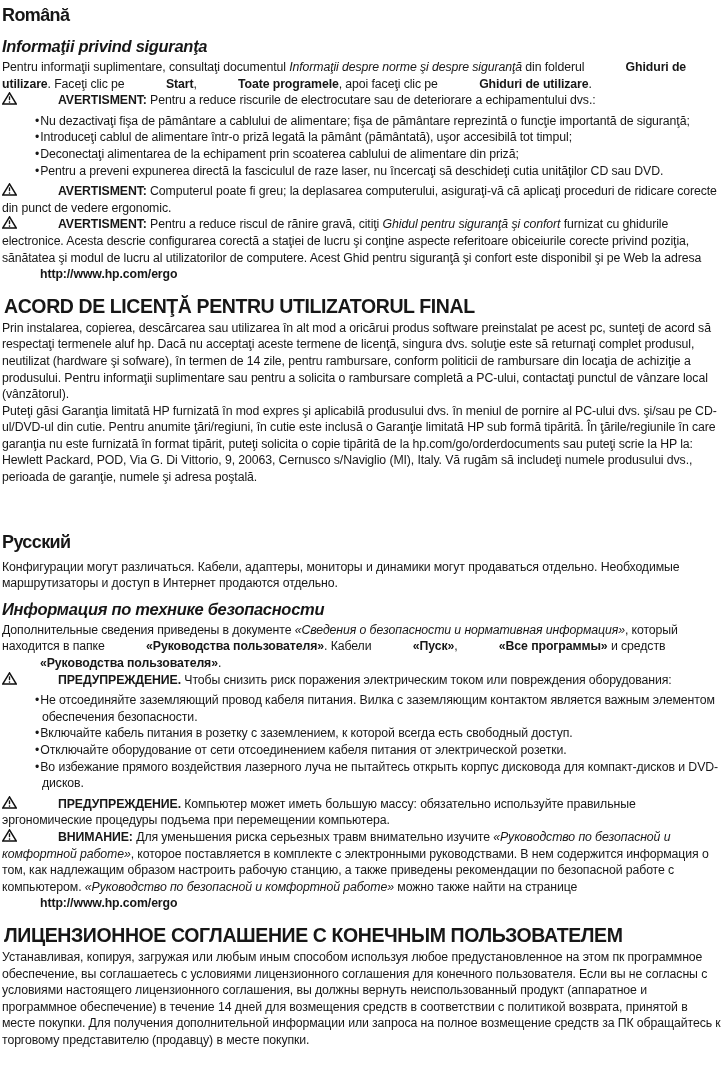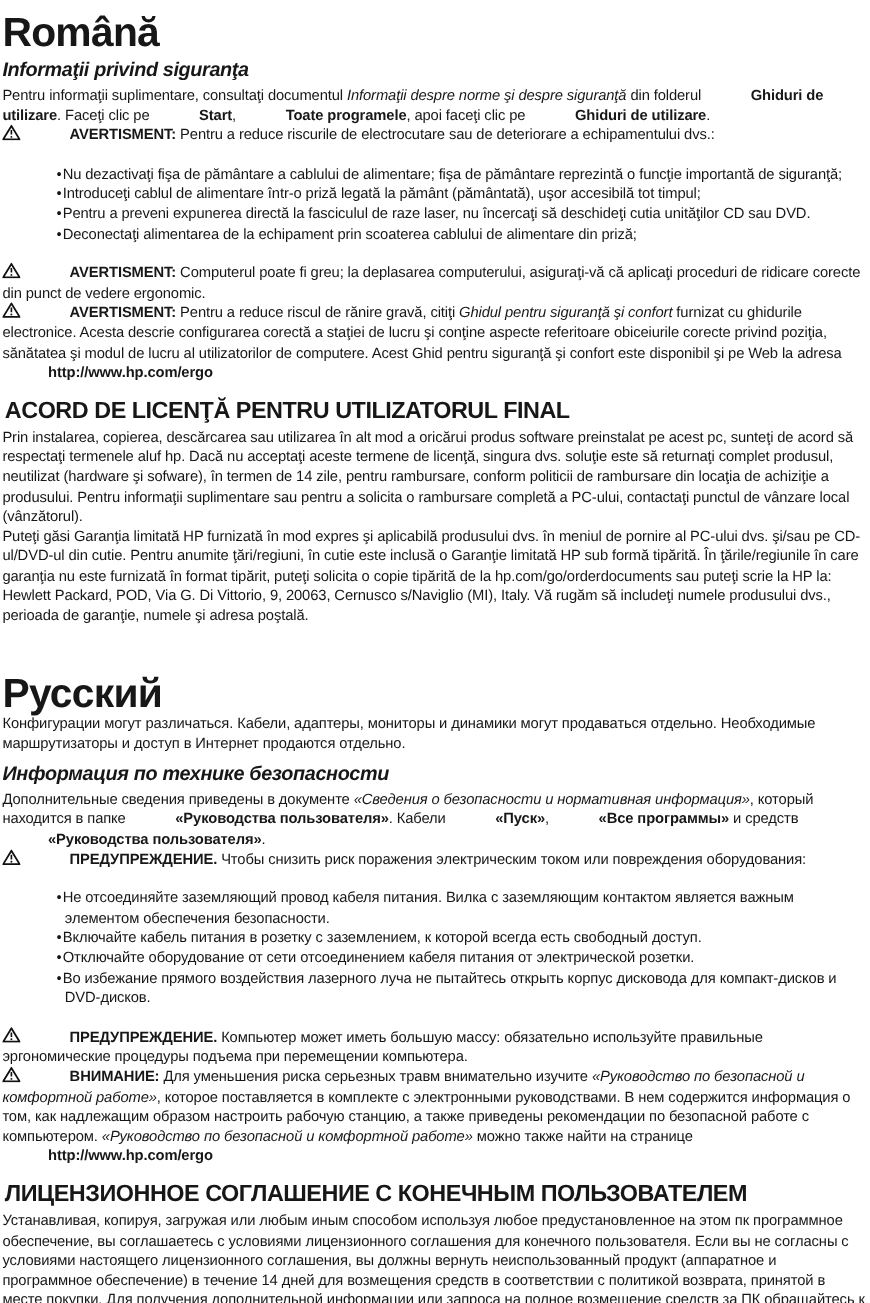--- a/index.html
+++ b/index.html
@@ -5,29 +5,29 @@
   html,body{margin:0;padding:0;background:#ffffff;}
   body{
     width:725px;
     font-family:"Liberation Sans","DejaVu Sans",sans-serif;
     color:#171717;
     font-size:12.3px;
     line-height:16.6px;
     letter-spacing:-0.1px;
   }
   .page{padding:1px 2px 8px 2px;}
-  h1{font-size:34px;line-height:28px;margin:12px 0 3px 0;letter-spacing:-0.6px;font-weight:700;}
+  h1{font-size:18px;line-height:28px;margin:0 0 3px 0;letter-spacing:-0.6px;font-weight:700;}
   h2{font-weight:700;}
   h2.sm{font-size:16.5px;line-height:19px;margin:8px 0 3px 0;letter-spacing:-0.3px;font-style:italic;}
   h2.lg{font-size:19.5px;line-height:22px;margin:12px 0 3px 2px;letter-spacing:-0.4px;}
   p{margin:0;}
   p.sp{}
   b{font-weight:700;padding-left:38px;}
   i{font-style:italic;}
-  ul.bullets{margin:16px;padding:0 0 0 29px;list-style:none;}
+  ul.bullets{margin:4px;padding:0 0 0 29px;list-style:none;}
   ul.bullets li{padding-left:7px;text-indent:-7px;}
   ul.bullets li::before{content:"•";margin-right:1px;}
   .wicon{width:15px;height:13px;vertical-align:-1px;margin-right:3px;display:inline-block;}
   .section-ru{margin-top:42px;}
 </style>
 </head>
 <body>
 
 <div class="page">
 
@@ -38,22 +38,22 @@
     <p><span>Pentru informaţii suplimentare, consultaţi documentul </span><i>Informaţii despre norme şi despre siguranţă</i><span> din folderul </span><b>Ghiduri de utilizare</b><span>. Faceţi clic pe </span><b>Start</b><span>, </span><b>Toate programele</b><span>, apoi faceţi clic pe </span><b>Ghiduri de utilizare</b><span>.</span></p>
 
     <p class="warn"><svg class="wicon" viewBox="0 0 24 21">
           <path d="M12 1.5 L23 19.5 L1 19.5 Z" fill="none" stroke="#111" stroke-width="2.4" stroke-linejoin="miter"></path>
           <path d="M12 7 L12 13.2" stroke="#111" stroke-width="2.2"></path>
           <circle cx="12" cy="16.3" r="1.3" fill="#111"></circle>
         </svg><b>AVERTISMENT:</b><span> Pentru a reduce riscurile de electrocutare sau de deteriorare a echipamentului dvs.:</span></p>
     <ul class="bullets">
       <li>Nu dezactivaţi fişa de pământare a cablului de alimentare; fişa de pământare reprezintă o funcţie importantă de siguranţă;</li>
       <li>Introduceţi cablul de alimentare într-o priză legată la pământ (pământată), uşor accesibilă tot timpul;</li>
+      <li>Deconectaţi alimentarea de la echipament prin scoaterea cablului de alimentare din priză;</li>
       <li>Pentru a preveni expunerea directă la fasciculul de raze laser, nu încercaţi să deschideţi cutia unităţilor CD sau DVD.</li>
-      <li>Deconectaţi alimentarea de la echipament prin scoaterea cablului de alimentare din priză;</li>
     </ul>
 
     <p class="warn"><svg class="wicon" viewBox="0 0 24 21">
           <path d="M12 1.5 L23 19.5 L1 19.5 Z" fill="none" stroke="#111" stroke-width="2.4" stroke-linejoin="miter"></path>
           <path d="M12 7 L12 13.2" stroke="#111" stroke-width="2.2"></path>
           <circle cx="12" cy="16.3" r="1.3" fill="#111"></circle>
         </svg><b>AVERTISMENT:</b><span> Computerul poate fi greu; la deplasarea computerului, asiguraţi-vă că aplicaţi proceduri de ridicare corecte din punct de vedere ergonomic.</span></p>
 
     <p class="warn"><svg class="wicon" viewBox="0 0 24 21">
           <path d="M12 1.5 L23 19.5 L1 19.5 Z" fill="none" stroke="#111" stroke-width="2.4" stroke-linejoin="miter"></path>

